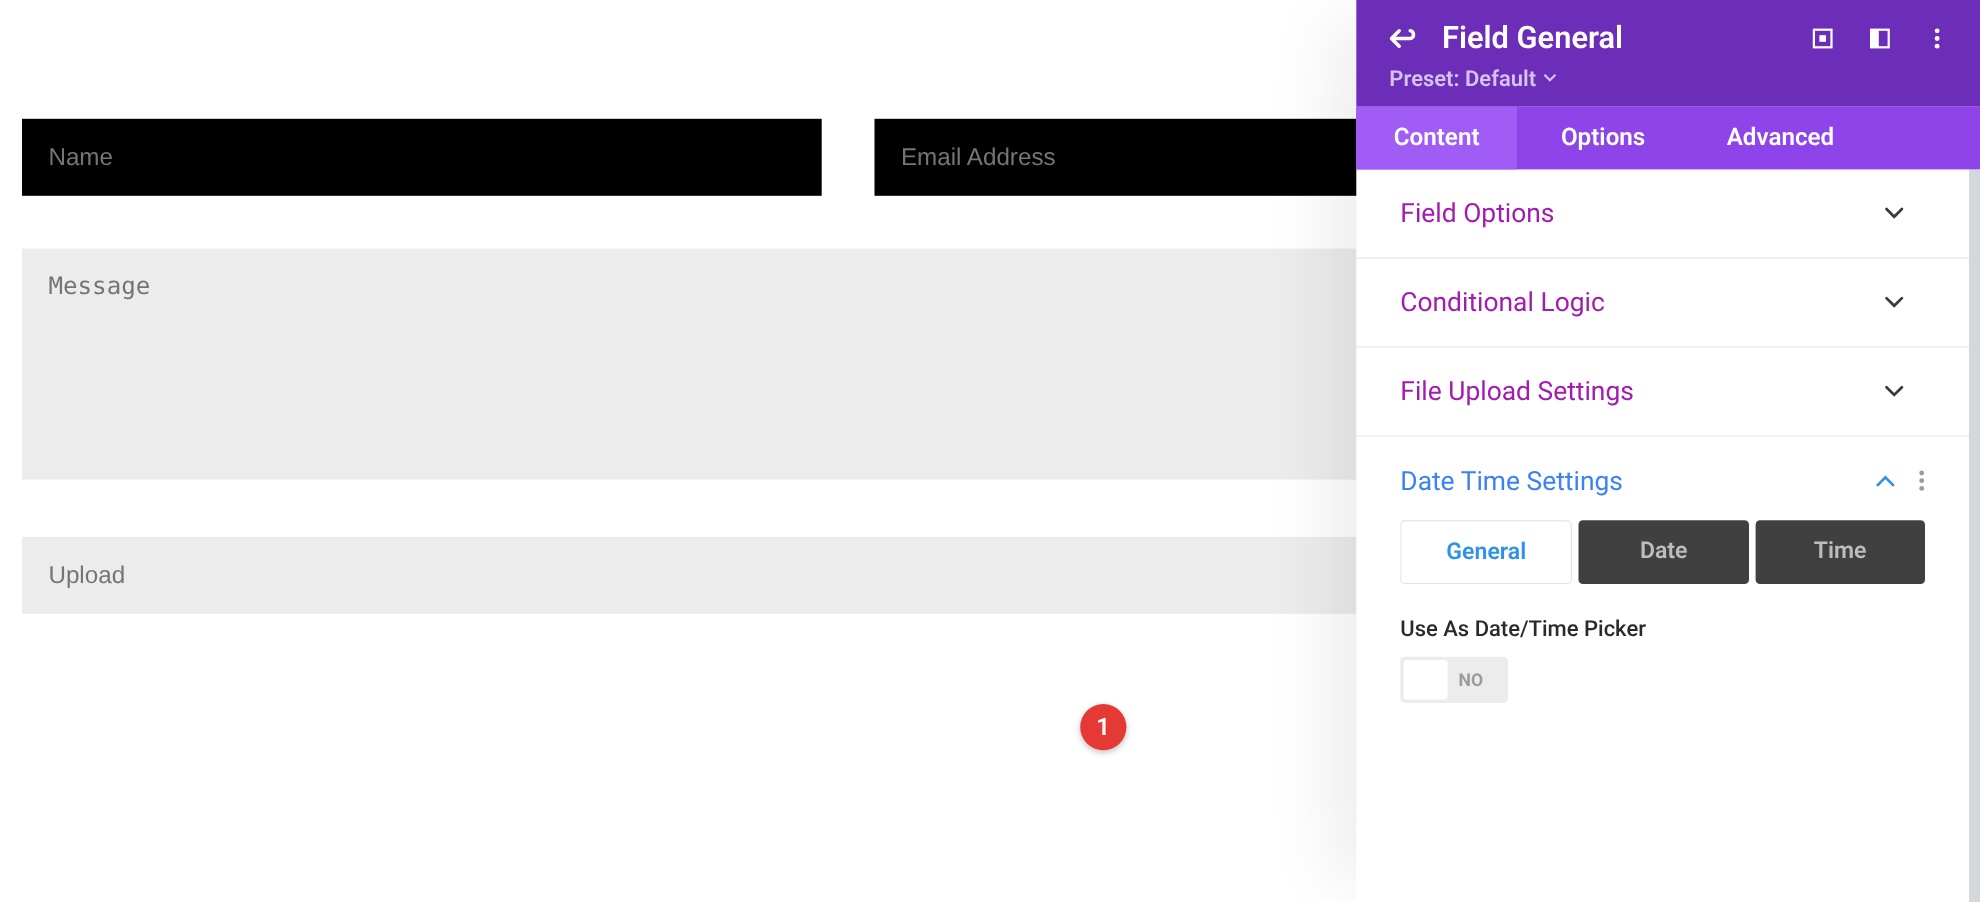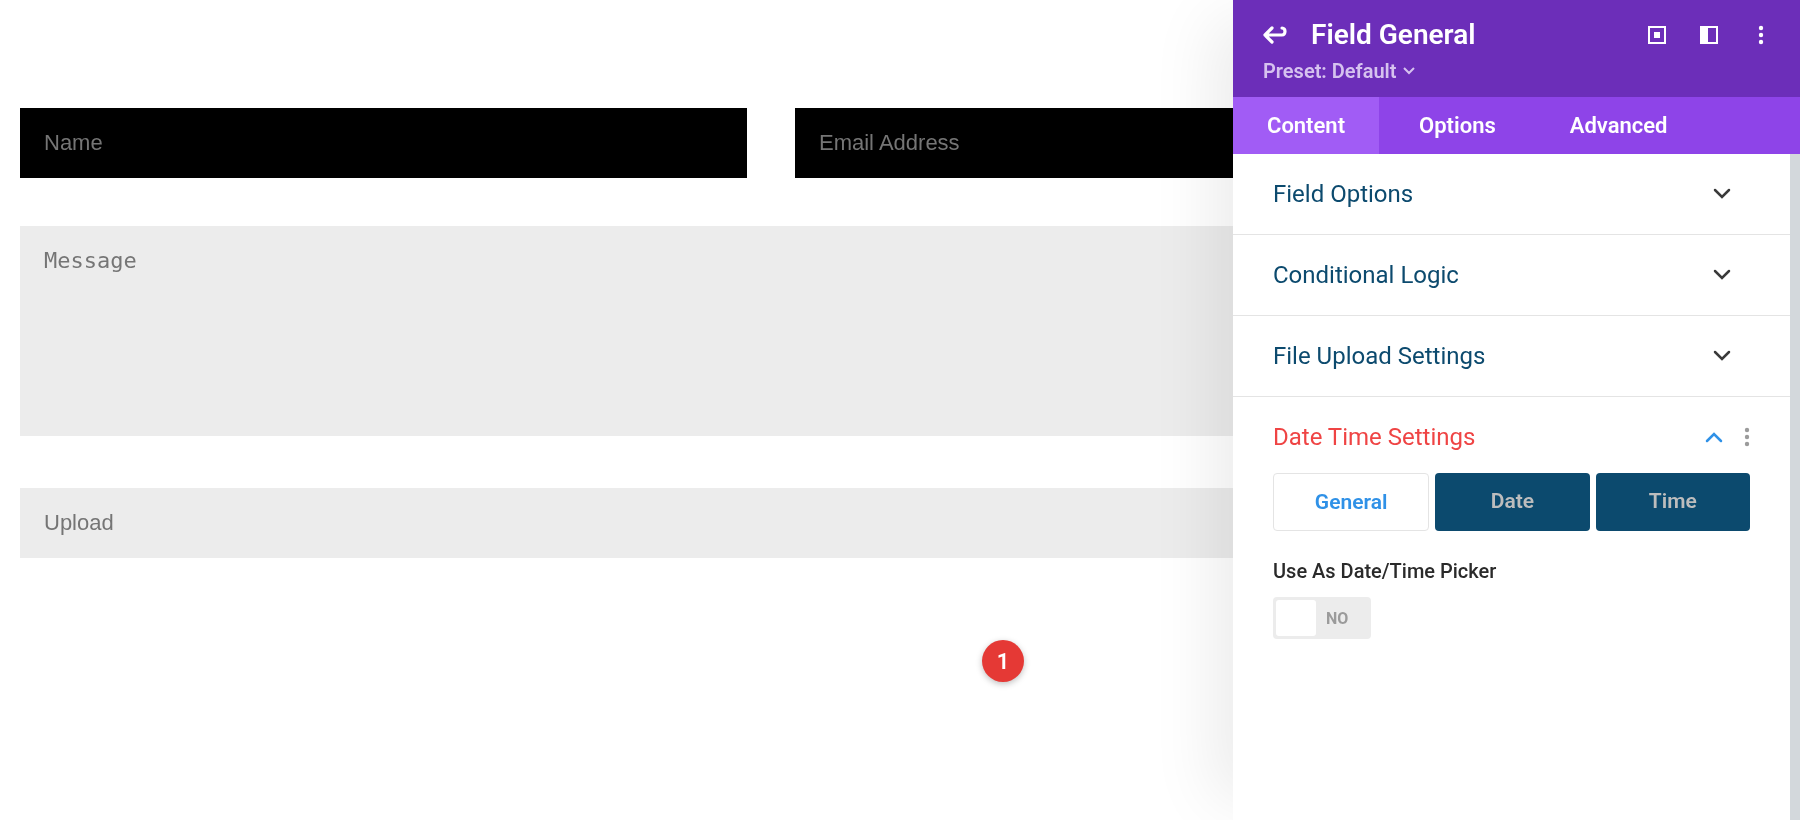--- a/index.html
+++ b/index.html
@@ -19,30 +19,30 @@
 .header-icons { display: flex; gap: 30px; align-items: center; }
 .header-icon-btn { width: 22px; height: 22px; display: flex; align-items: center; justify-content: center; cursor: pointer; }
 .preset-row { display: flex; align-items: center; margin-top: 8px; margin-left: 2px; color: #d6c2ef; font-size: 20px; font-weight: 600; cursor: pointer; }
 .preset-caret { margin-left: 6px; }
 .panel-tabs { display: flex; background: #8e44e8; }
 .panel-tab { flex: none; padding: 16px 34px; color: #fff; font-size: 22px; font-weight: 600; cursor: pointer; }
 .panel-tab.active { background: #a15cf5; }
 .panel-tab.design { flex: 0 0 auto; padding-left: 40px; padding-right: 40px;}
 .panel-sections { flex: 1; overflow-y: auto; border-right: 10px solid #5a6c7d44; }
 .accordion-item { border-bottom: 1px solid #e4e4e4; padding: 26px 58px 26px 40px; display: flex; align-items: center; justify-content: space-between; cursor: pointer; }
-.accordion-label { font-size: 24px; color: #0c4a6e; font-weight: 400; }
-.accordion-label.active { color: #ef4444; }
+.accordion-label { font-size: 24px; color: #a21caf; font-weight: 400; }
+.accordion-label.active { color: #3b82f6; }
 .chev { width: 20px; height: 20px; display: flex; align-items: center; justify-content: center; }
 .datetime-body { padding: 0 40px 30px 40px; }
 .datetime-header { display: flex; align-items: center; justify-content: space-between; padding: 26px 0 22px 0; }
 .dt-header-icons { display: flex; align-items: center; gap: 20px; }
 .segmented { display: flex; gap: 6px; margin-bottom: 28px; }
 .seg-btn { flex: 1; padding: 16px 0; text-align: center; font-size: 21px; font-weight: 600; border-radius: 4px; cursor: pointer; }
 .seg-btn.active { background: #fff; border: 1px solid #e4e4e4; color: #2f91e7; }
-.seg-btn.inactive { background: #0c4a6e; color: #bdbdbd; }
+.seg-btn.inactive { background: #404040; color: #bdbdbd; }
 .toggle-label { font-size: 20px; color: #2a2a2a; font-weight: 500; margin-bottom: 14px; }
 .toggle { display: flex; align-items: center; background: #ececec; border-radius: 4px; width: 98px; height: 42px; padding: 3px; cursor: pointer; }
 .toggle-knob { width: 40px; height: 36px; background: #fff; border-radius: 3px; }
 .toggle-text { font-size: 16px; color: #9b9b9b; font-weight: 700; margin-left: 10px; }
 .annot-badge { position: absolute; width: 42px; height: 42px; border-radius: 50%; background: #e53935; color: #fff; display: flex; align-items: center; justify-content: center; font-size: 22px; font-weight: 600; left: 982px; top: 640px; z-index: 20; box-shadow: 0 2px 6px rgba(0,0,0,0.25); }
 svg { display: block; }
 </style>
 </head>
 <body>
 

